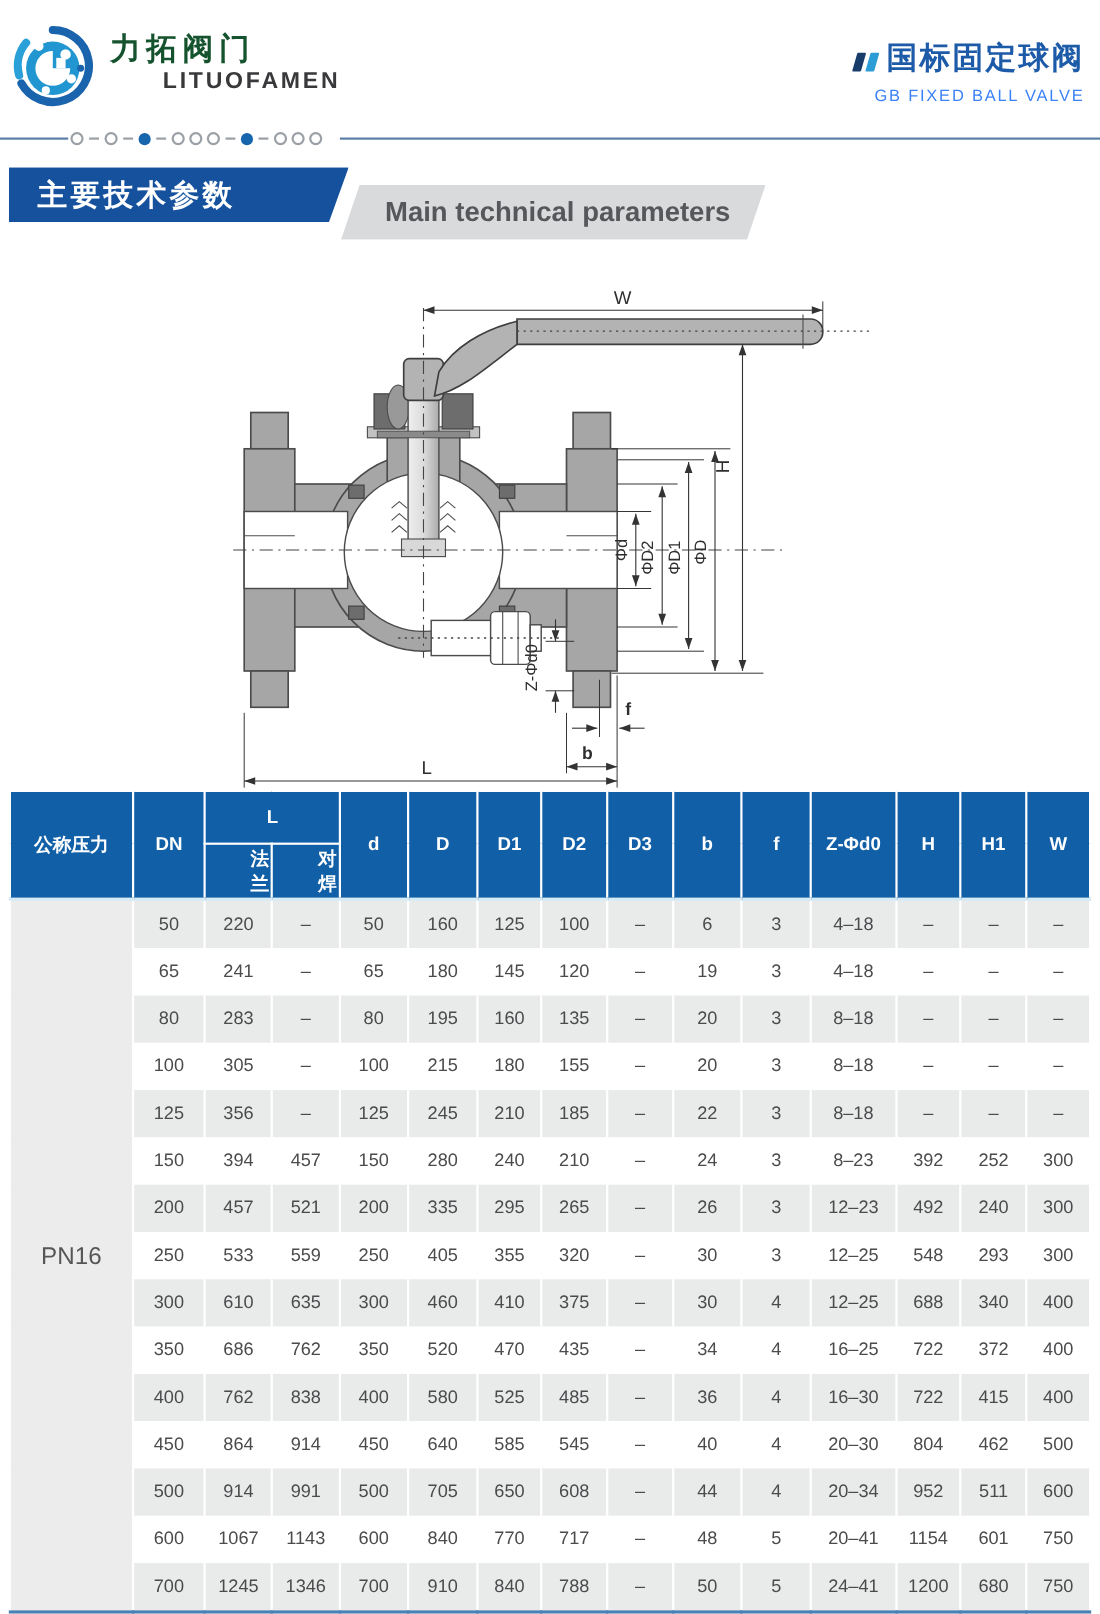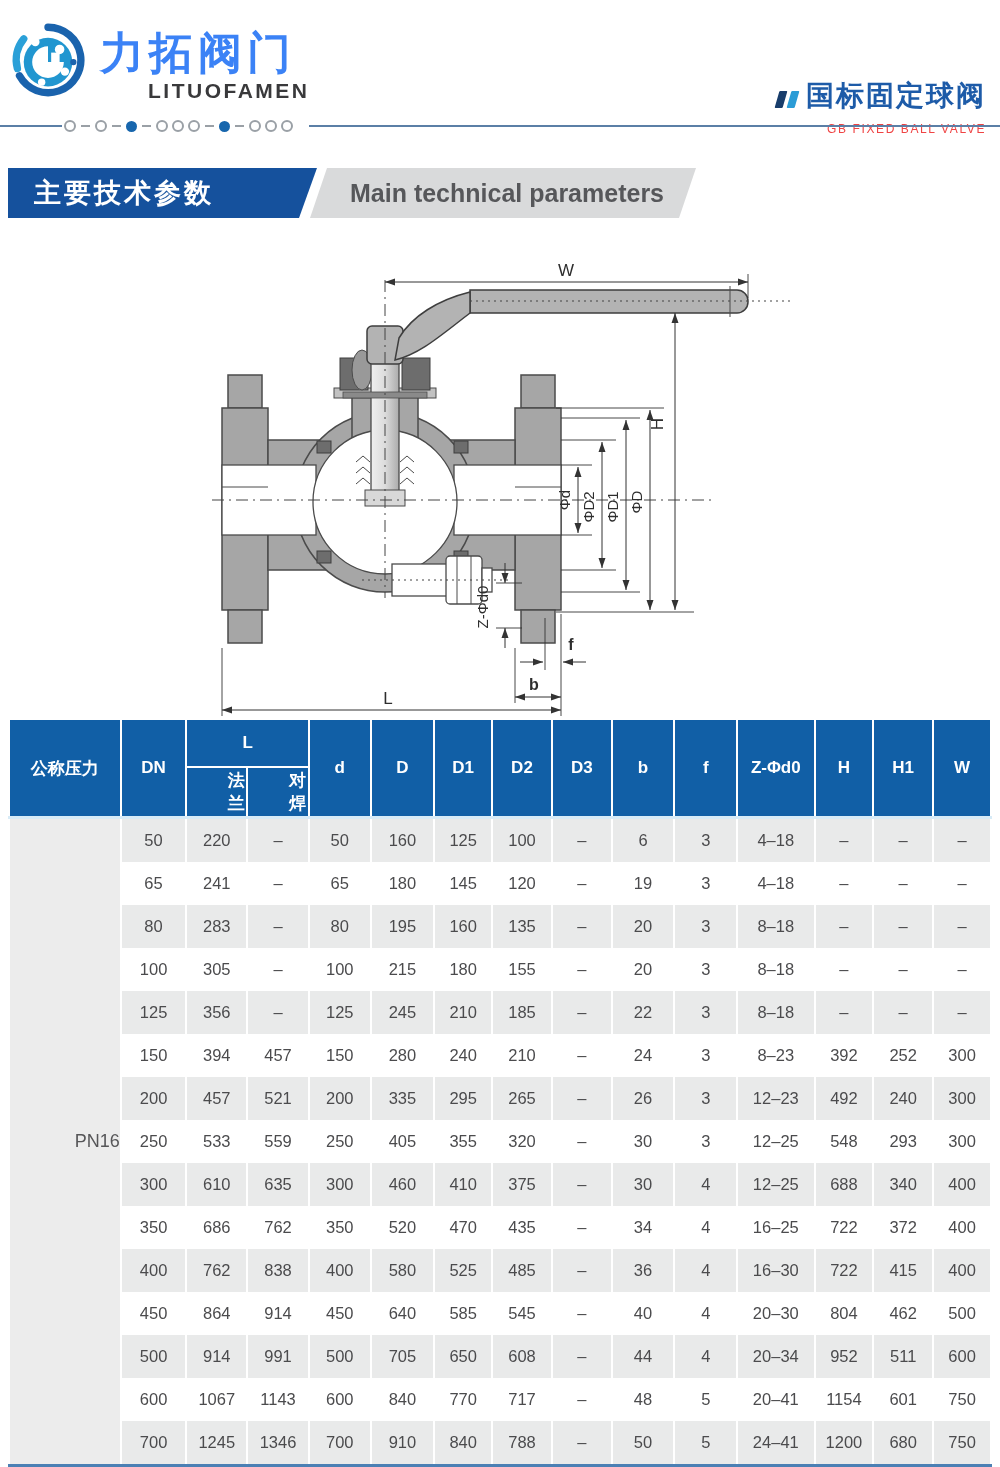--- a/index.html
+++ b/index.html
@@ -1,42 +1,42 @@
 <!DOCTYPE html>
 <html><head>
 <meta charset="utf-8">
 <style>
   html,body{margin:0;padding:0;background:#fff;}
   body{font-family:"Liberation Sans","DejaVu Sans",sans-serif;}
   .page{position:relative;width:1000px;height:1467px;background:#fff;overflow:hidden;}
 
   
   .logo-wrap{position:absolute;left:10px;top:22px;display:flex;align-items:flex-start;gap:14px;}
-  .logo-text .cn{font-size:44px;font-weight:bold;color:#3b82f6;letter-spacing:5px;line-height:1.05;margin-top:8px;}
+  .logo-text .cn{font-size:28px;font-weight:bold;color:#14532d;letter-spacing:5px;line-height:1.05;margin-top:8px;}
   .logo-text .en{font-size:21px;font-weight:bold;color:#39393b;letter-spacing:2.5px;margin-top:3px;margin-left:48px;}
   .title-block{position:absolute;right:14px;top:34px;text-align:right;}
-  .cn-row{display:flex;align-items:center;justify-content:center;gap:9px;margin-top:43px;}
+  .cn-row{display:flex;align-items:center;justify-content:center;gap:9px;}
   .qmark{display:flex;gap:4px;align-items:center;margin-top:6px;}
   .qmark i{display:block;width:8px;height:17px;transform:skewX(-16deg);border-radius:1px;}
   .qmark i.q1{background:#183d6b;}
   .qmark i.q2{background:#2b9cd6;}
   .title-cn{font-size:28px;font-weight:bold;color:#1d5ba8;letter-spacing:2px;}
-  .title-en{font-size:12px;color:#ef4444;letter-spacing:1.6px;margin-top:7px;}
+  .title-en{font-size:15px;color:#3b82f6;letter-spacing:1.6px;margin-top:7px;}
 
   
   .divider{position:absolute;top:120px;left:0;width:100%;height:12px;display:flex;align-items:center;}
   .dl{height:2px;background:#5b7fa6;}
   .dl.start{width:62px;}
   .dl.end{flex:1;}
   .divider .c{width:8px;height:8px;border:2px solid #9aa0a6;border-radius:50%;background:#fff;margin:0 2px;}
   .divider .cf{width:11px;height:11px;background:#1766ad;border-radius:50%;margin:0 2px;}
   .divider .dsh{width:9px;height:2px;background:#9aa0a6;margin:0 3px;}
 
   
-  .band-blue{position:absolute;left:8px;top:168px;width:309px;height:50px;background:#15519d;
+  .band-blue{position:absolute;left:8px;top:152px;width:309px;height:50px;background:#15519d;
     clip-path:polygon(0 0,100% 0,calc(100% - 18px) 100%,0 100%);
     color:#fff;font-size:27px;font-weight:bold;letter-spacing:3px;line-height:50px;padding-left:26px;box-sizing:border-box;}
   .band-gray{position:absolute;left:310px;top:168px;width:386px;height:50px;background:#d9dadb;
     clip-path:polygon(17px 0,100% 0,calc(100% - 17px) 100%,0 100%);
     color:#56575a;font-size:25px;font-weight:bold;line-height:50px;padding-left:40px;box-sizing:border-box;}
 
   
   .drawing{position:absolute;left:0;top:228px;}
   .dlab{font-size:17px;fill:#2e2e2e;text-anchor:middle;}
   .dlabs{font-size:15px;fill:#2e2e2e;text-anchor:middle;}
@@ -54,21 +54,21 @@
   
   .param-table{position:absolute;left:8px;top:718px;width:984px;border-collapse:collapse;table-layout:fixed;
     border-bottom:4px solid #4b80b4;}
   .param-table th{background:#115fa6;color:#fff;font-size:17px;font-weight:600;border:2px solid #fff;}
   .param-table thead tr:first-child th{height:44px;}
   .param-table thead tr:last-child th{height:42px;padding-left:40px;}
   .param-table td{height:43px;text-align:center;font-size:16.5px;color:#4b4b4d;border-left:2px solid #fff;border-right:2px solid #fff;padding:0;}
   .param-table tbody tr:nth-child(odd) td{background:#e9eaea;}
   .param-table tbody tr:nth-child(even) td{background:#fff;}
   .param-table tbody tr:first-child td{border-top:3px solid #d7ebf7;}
-  .param-table td.pcol{background:#ececec !important;font-size:18px;color:#565658;text-align:right;}
+  .param-table td.pcol{background:#ececec !important;font-size:22px;color:#565658;}
 </style>
 </head>
 <body>
 
 <div class="page">
 
   <div class="logo-wrap">
     <svg width="76" height="76" viewBox="0 0 72 72">
       <path d="M36 5 A31 31 0 1 1 9 51" fill="none" stroke="#1a63ad" stroke-width="7" stroke-linecap="round"></path>
       <path d="M7 44 A31 31 0 0 1 13 16" fill="none" stroke="#2aa0d8" stroke-width="7" stroke-linecap="round"></path>

